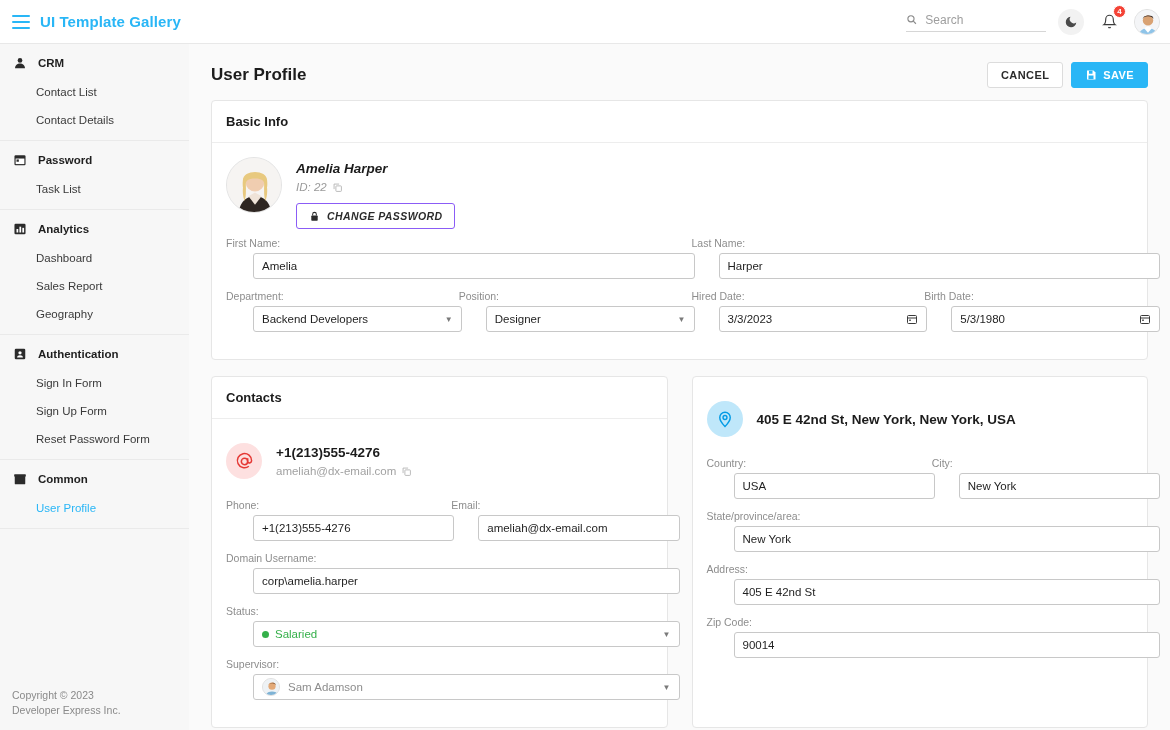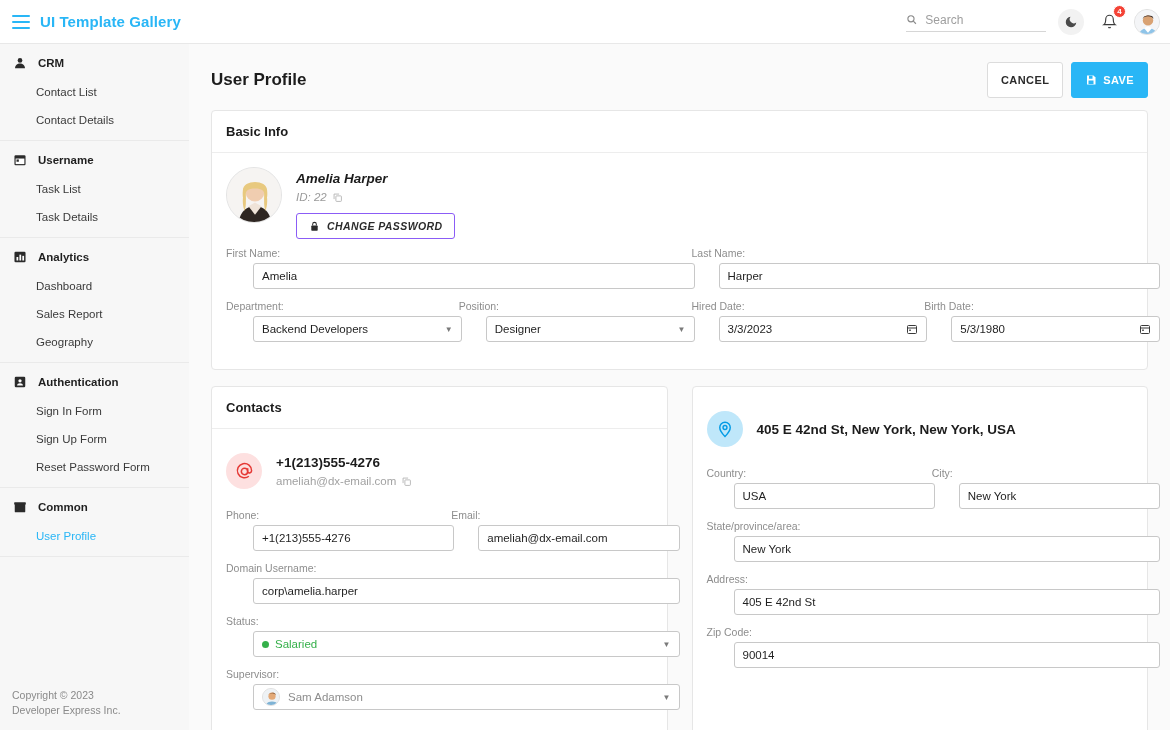--- a/index.html
+++ b/index.html
@@ -107,21 +107,21 @@
     background: #fafafa;
     overflow: hidden;
   }
   .page-head {
     display: flex; align-items: center;
     padding: 18px 22px 12px 22px;
   }
   .page-title { font-size: 17px; font-weight: bold; color: #1c1c1c; }
   .page-actions { margin-left: auto; display: flex; gap: 8px; align-items: center; }
   .btn {
-    height: 36px; border-radius: 3px; font-size: 11px; font-weight: bold;
+    height: 26px; border-radius: 3px; font-size: 11px; font-weight: bold;
     letter-spacing: .4px; display: flex; align-items: center; gap: 6px;
     padding: 0 13px; cursor: pointer; font-family: "Liberation Sans", sans-serif;
   }
   .btn-cancel { background: #fff; border: 1px solid #dcdcdc; color: #2b2b2b; }
   .btn-save { background: #29b6f6; border: 1px solid #29b6f6; color: #fff; }
 
   .cards { padding: 0 22px; }
   .card {
     background: #fff; border: 1px solid #e6e6e6; border-radius: 4px;
     margin-bottom: 16px;
@@ -256,25 +256,24 @@
       </div>
       <div class="nav-group">
         <div class="nav-header">
           <span class="nicon">
             <svg width="14" height="14" viewBox="0 0 24 24" fill="#2b2b2b">
               <rect x="2.5" y="4" width="19" height="17" rx="2"></rect>
               <rect x="4.5" y="9.5" width="15" height="9.5" fill="#ffffff"></rect>
               <rect x="6" y="11" width="4" height="4" fill="#2b2b2b"></rect>
             </svg>
           </span>
-          <span class="ntext">Username</span>
+          <span class="ntext">Password</span>
           <span class="chev">⌄</span>
         </div>
         <div class="nav-item">Task List</div>
-        <div class="nav-item">Task Details</div>
       </div>
       <div class="nav-group">
         <div class="nav-header">
           <span class="nicon">
             <svg width="14" height="14" viewBox="0 0 24 24" fill="#2b2b2b">
               <rect x="2.5" y="3" width="19" height="18" rx="2"></rect>
               <rect x="6" y="12" width="3" height="6" fill="#fff"></rect>
               <rect x="11" y="8" width="3" height="10" fill="#fff"></rect>
               <rect x="16" y="10" width="3" height="8" fill="#fff"></rect>
             </svg>

